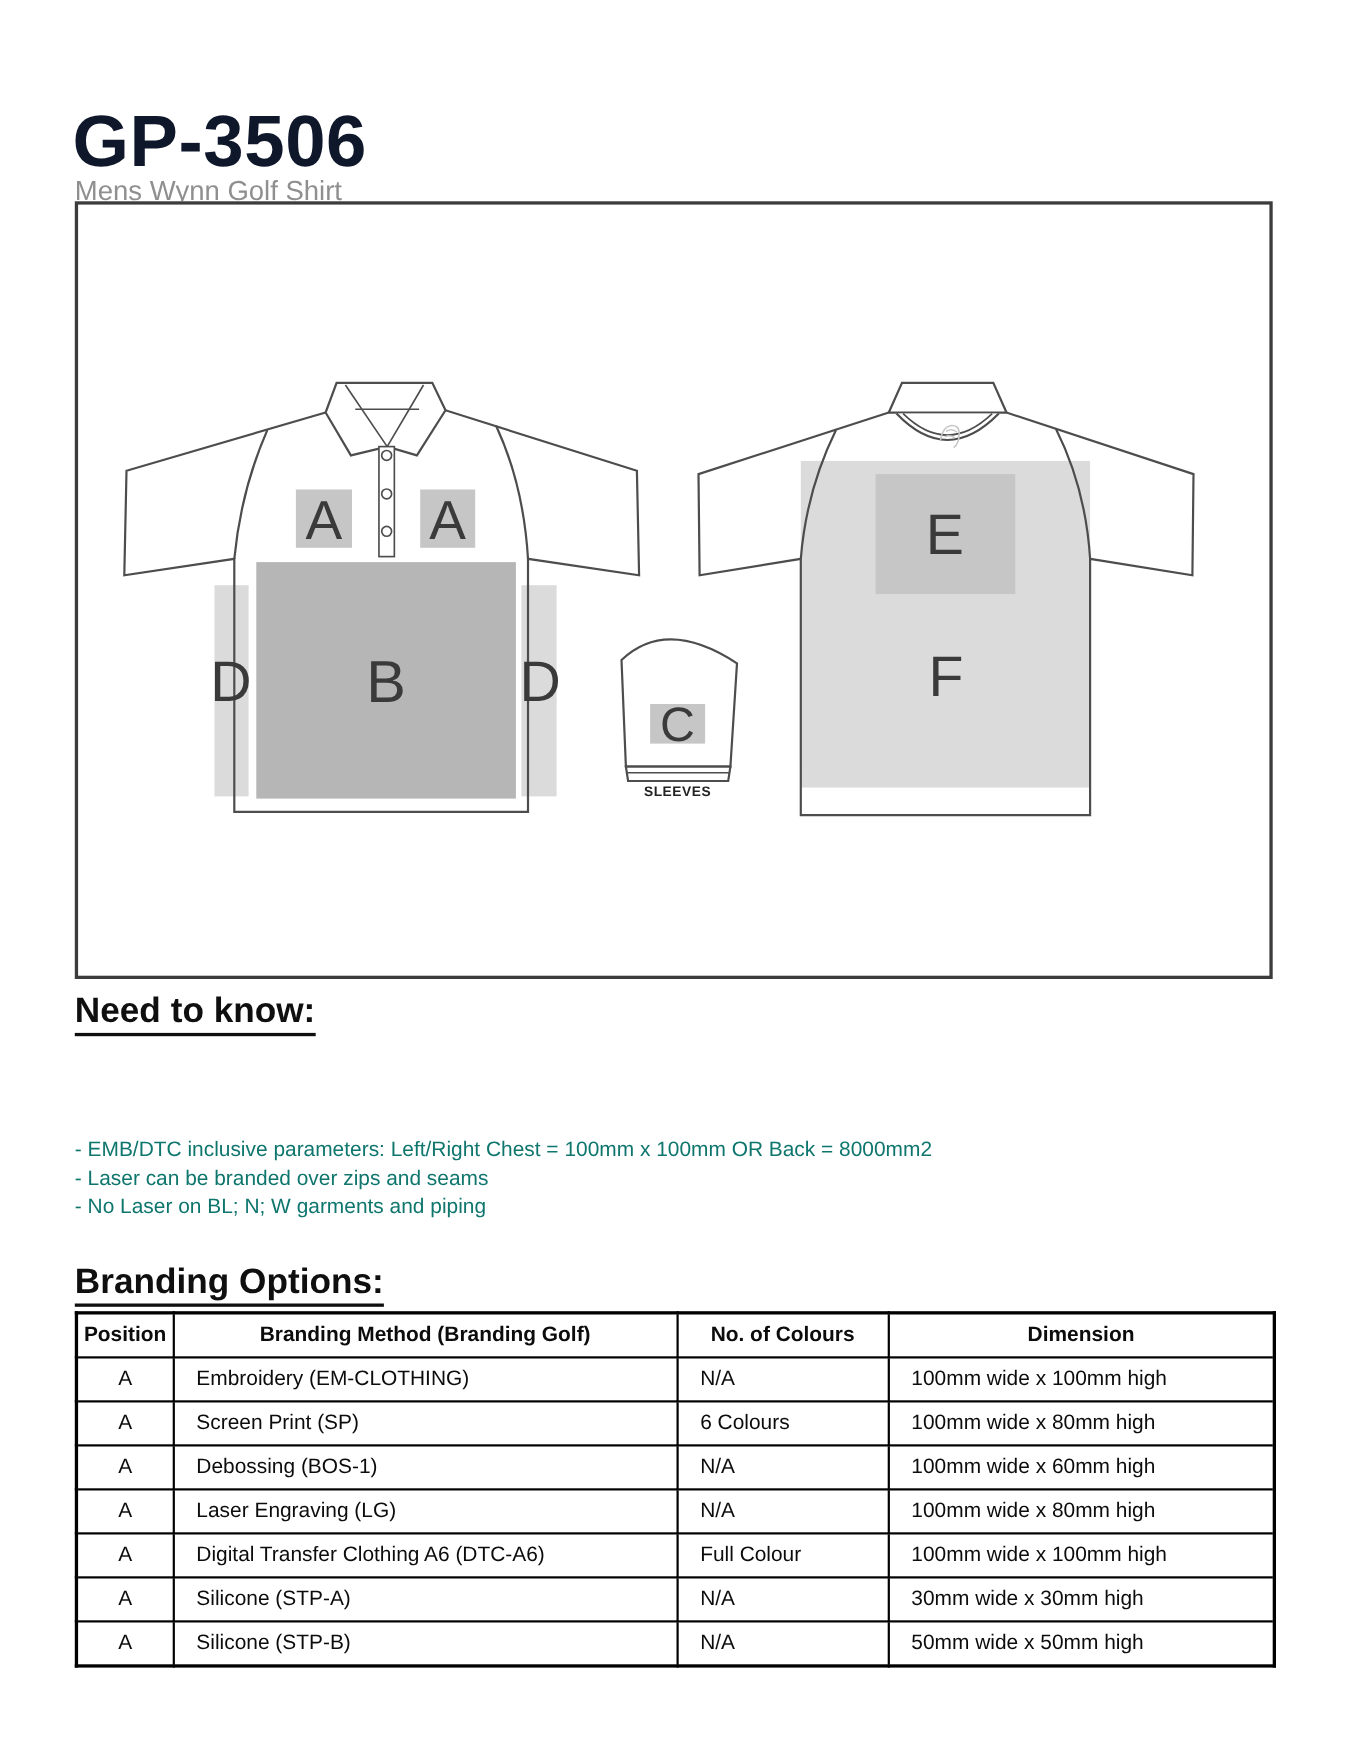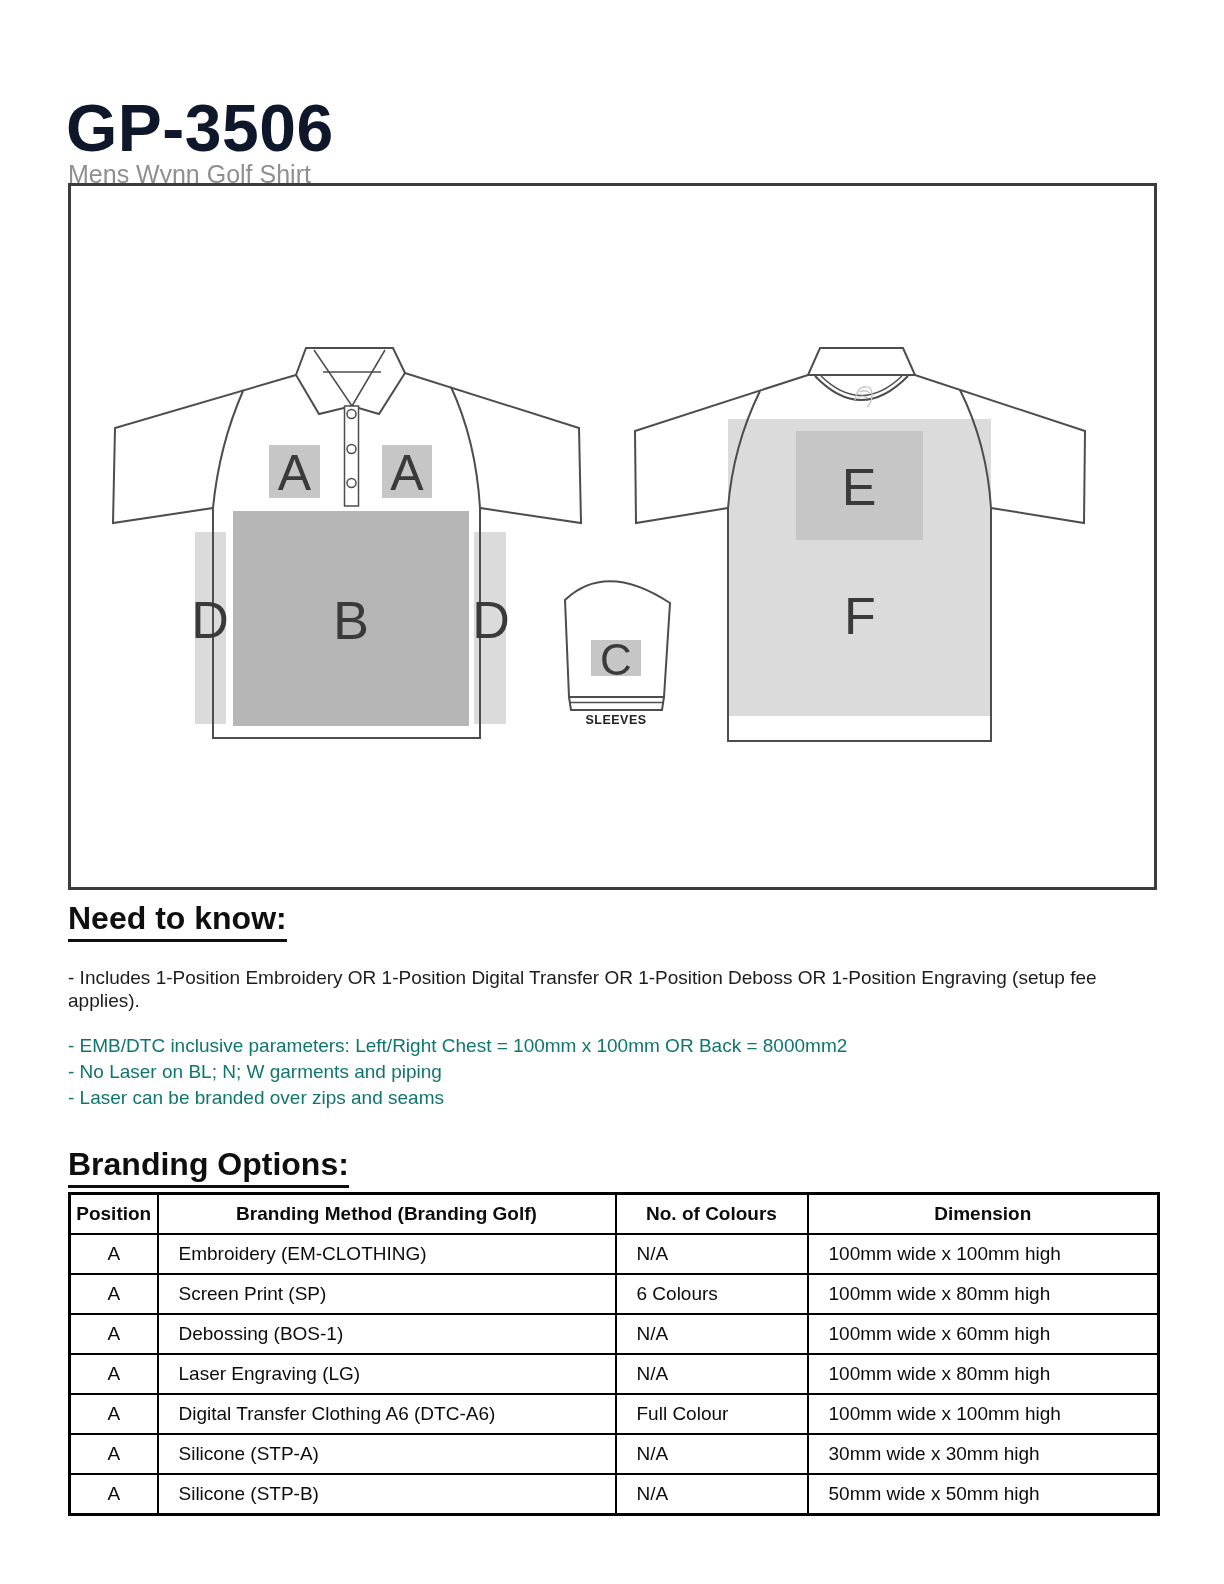--- a/index.html
+++ b/index.html
@@ -150,26 +150,25 @@
         <text x="788" y="301" class="zone-letter" font-size="52" text-anchor="middle" dominant-baseline="central">E</text>
         <text x="789" y="430" class="zone-letter" font-size="52" text-anchor="middle" dominant-baseline="central">F</text>
       </g>
     </svg>
   </div>
 
   <div class="abs h-need">
     <span class="section-heading">Need to know:</span>
   </div>
 
-  <div class="abs body-par">- Includes 1-Position Embroidery OR 1-Position Digital Transfer OR 1-Position Deboss OR 1-Position Engraving (setup fee applies).</div>
 
   <div class="abs warn-block">
     <span class="warn-line">- EMB/DTC inclusive parameters: Left/Right Chest = 100mm x 100mm OR Back = 8000mm2</span>
+    <span class="warn-line">- Laser can be branded over zips and seams</span>
     <span class="warn-line">- No Laser on BL; N; W garments and piping</span>
-    <span class="warn-line">- Laser can be branded over zips and seams</span>
   </div>
 
   <div class="abs h-branding">
     <span class="section-heading">Branding Options:</span>
   </div>
 
   <table class="branding">
     <colgroup>
       <col class="col-pos">
         <col class="col-method">

